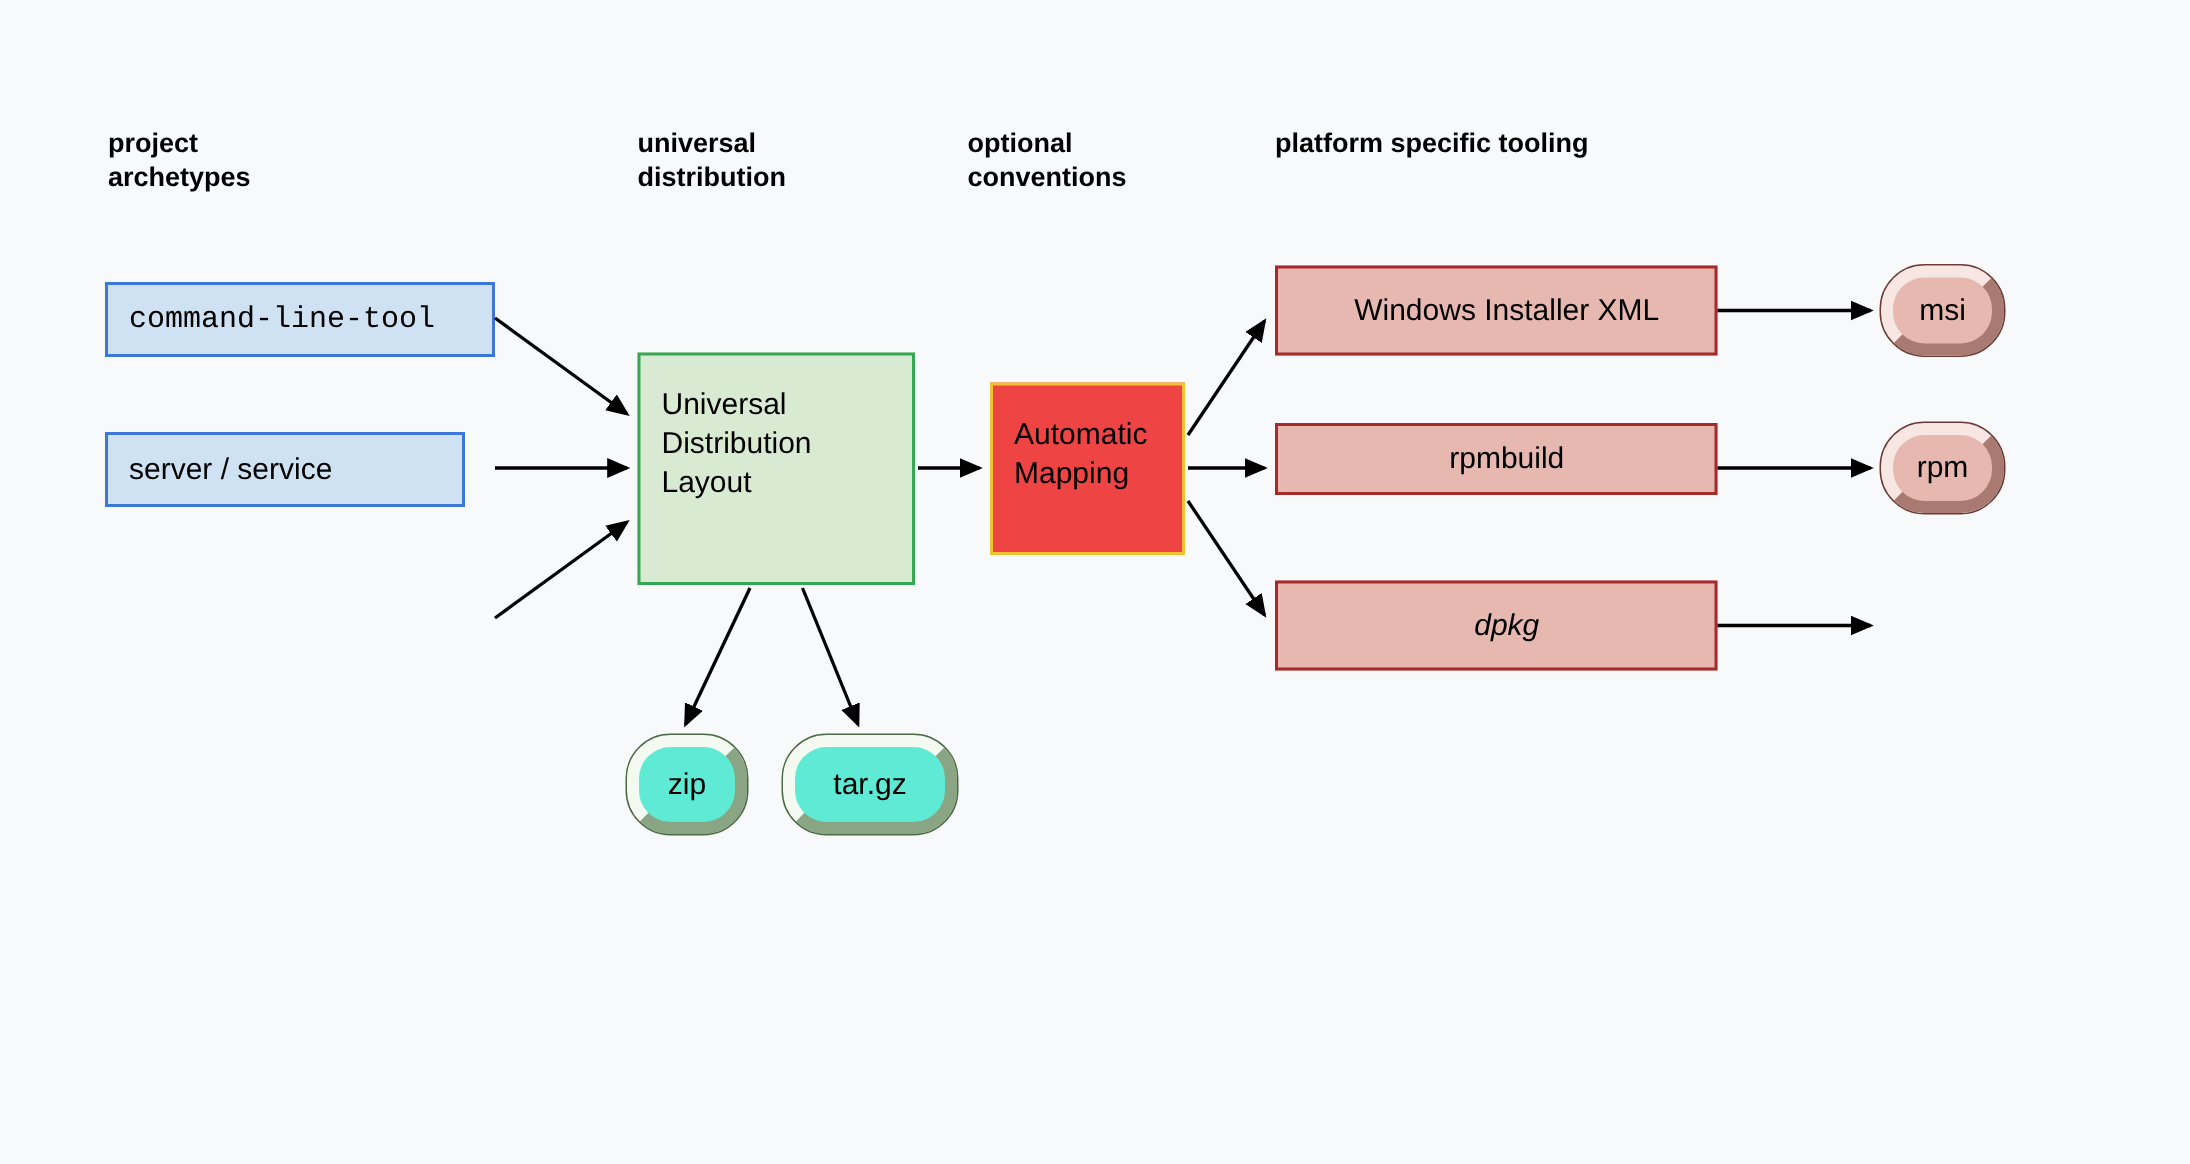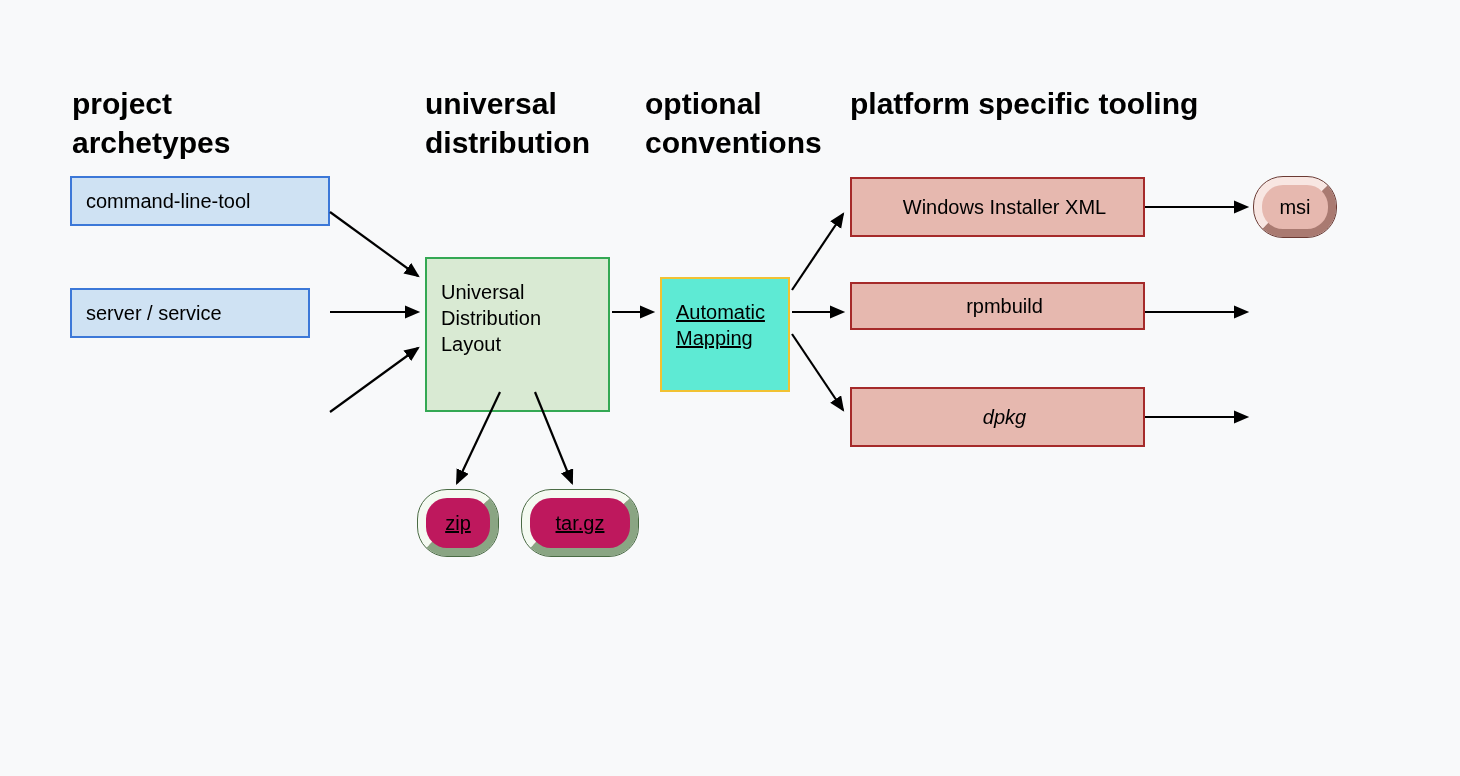--- a/index.html
+++ b/index.html
@@ -11,59 +11,58 @@
     color: #000;
   }
   .canvas {
     position: relative;
     width: 1460px;
     height: 776px;
   }
   .heading {
     position: absolute;
     font-weight: bold;
-    font-size: 30px;
+    font-size: 18px;
     line-height: 1.3;
   }
   .box {
     position: absolute;
     box-sizing: border-box;
     display: flex;
     align-items: center;
     padding: 0 14px;
     font-size: 20px;
   }
   .box.center { justify-content: center; text-align: left; padding-left: 28px; }
   .box.left   { justify-content: flex-start; }
-  .box.multiline { line-height: 1.3; margin-top: 22px; }
+  .box.multiline { line-height: 1.3; }
   
   .flat-blue   { background:#cfe2f3; border:2px solid #3c78d8; }
   .flat-green  { background:#d9ead3; border:2px solid #34a853; }
-  .flat-yellow { background:#5eead4; border:2px solid #f1c232;text-decoration:underline; }
+  .flat-yellow { background:#ef4444; border:2px solid #f1c232; }
   .flat-pink   { background:#e6b8af; border:2px solid #a52a2a; }
   
   .bevel {
     position:absolute;
     box-sizing:border-box;
     border-style:solid;
     border-width:8px;
     display:flex;
     align-items:center;
     justify-content:center;
     font-size:20px;
     border-radius:29px;
   }
   .bevel-green {
-    background:#be185d;
+    background:#5eead4;
     border-top-color:#f4faf1;
     border-left-color:#f4faf1;
     border-right-color:#8aa583;
     border-bottom-color:#8aa583;
     outline:1px solid #4a6b44;
-    text-decoration:underline;
   }
   .bevel-pink {
     background:#e6b8af;
     border-top-color:#f8e6e2;
     border-left-color:#f8e6e2;
     border-right-color:#a97a71;
     border-bottom-color:#a97a71;
     outline:1px solid #6b3a33;
   }
   svg.arrows {
@@ -79,21 +78,21 @@
 <div class="canvas">
 
   <div class="heading" style="left:72px; top:84px; white-space:pre-line;">project
 archetypes</div>
   <div class="heading" style="left:425px; top:84px; white-space:pre-line;">universal
 distribution</div>
   <div class="heading" style="left:645px; top:84px; white-space:pre-line;">optional
 conventions</div>
   <div class="heading" style="left:850px; top:84px;">platform specific tooling</div>
 
-  <div class="box flat-blue left" style="left:70px; top:176px; width:260px; height:50px;">
+  <div class="box flat-blue left" style="left:70px; top:188px; width:260px; height:50px;font-family:Liberation Mono, monospace;">
     <span>command-line-tool</span>
   </div>
   <div class="box flat-blue left" style="left:70px; top:288px; width:240px; height:50px;text-align:center;">
     <span>server / service</span>
   </div>
 
   <div class="box flat-green left multiline" style="left:425px; top:235px; width:185px; height:155px; padding-top:20px; align-items:flex-start;">
     <span>Universal Distribution Layout</span>
   </div>
 
@@ -114,20 +113,23 @@
   <div class="box flat-pink center" style="left:850px; top:282px; width:295px; height:48px;">
     <span>rpmbuild</span>
   </div>
   <div class="box flat-pink center" style="left:850px; top:387px; width:295px; height:60px;font-style:italic;">
     <span>dpkg</span>
   </div>
 
   <div class="bevel bevel-pink" style="left:1254px; top:177px; width:82px; height:60px;">
     <span>msi</span>
   </div>
+  <div class="bevel bevel-pink" style="left:1254px; top:282px; width:82px; height:60px;">
+    <span>rpm</span>
+  </div>
 
   <svg class="arrows">
     <defs>
       <marker id="arrowhead" markerWidth="8" markerHeight="8" refX="6" refY="3" orient="auto" markerUnits="strokeWidth">
         <path d="M0,0 L7,3 L0,6 Z" fill="#000"></path>
       </marker>
     </defs>
     <g stroke="#000" stroke-width="2.2" fill="none" marker-end="url(#arrowhead)">
 
       <line x1="330" y1="212" x2="418" y2="276"></line>

